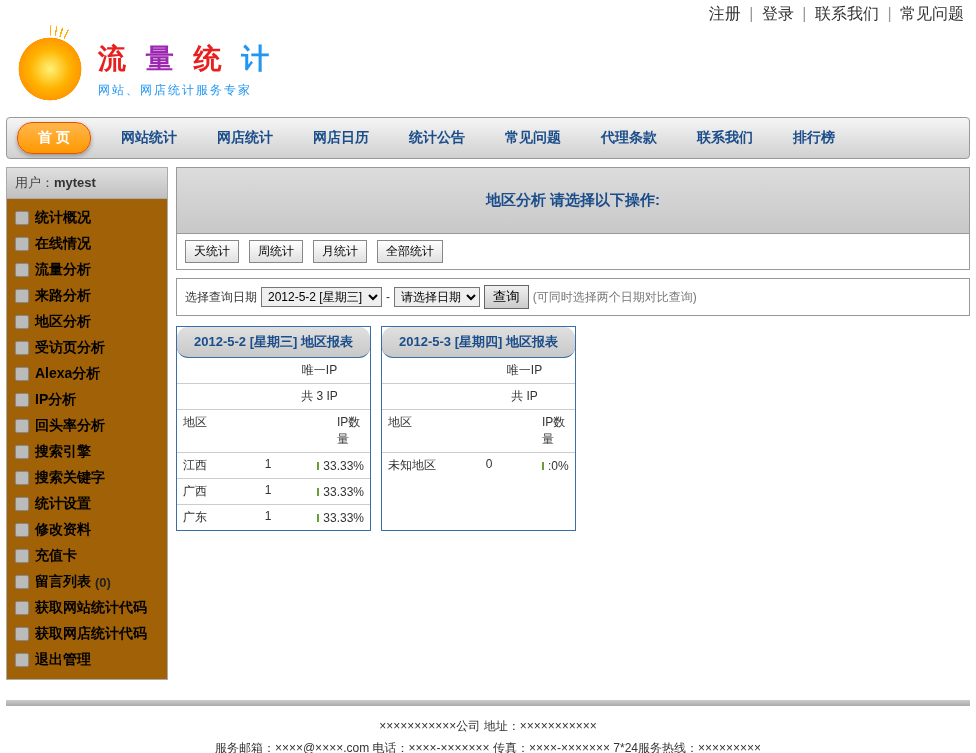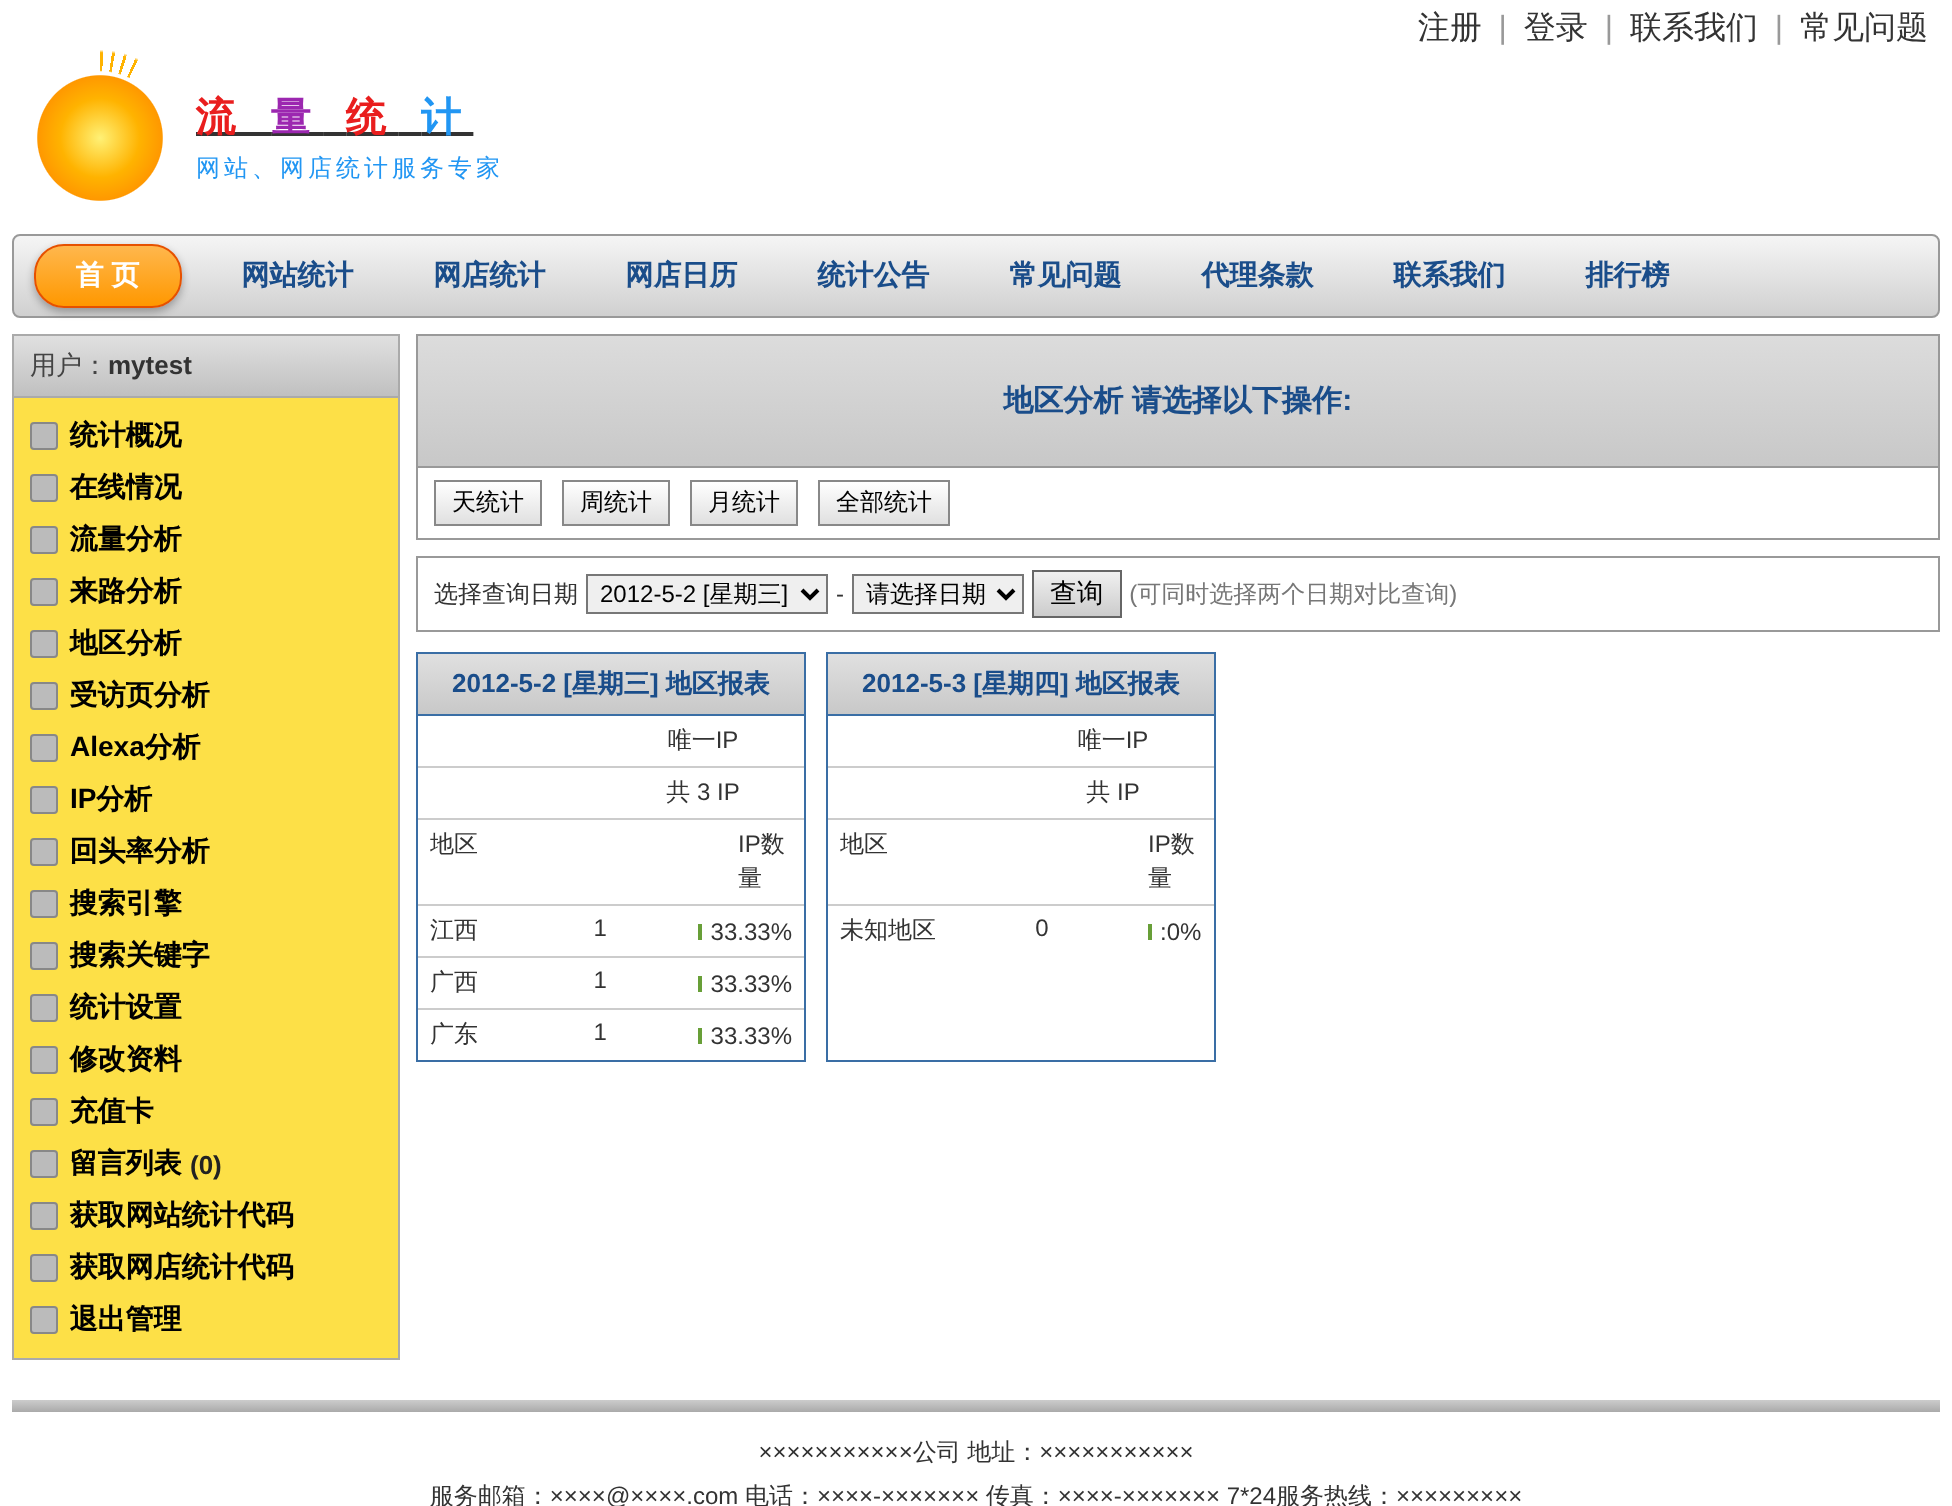--- a/index.html
+++ b/index.html
@@ -24,42 +24,42 @@
     conic-gradient(from 0deg,
       #ffb300 0deg 2deg, transparent 2deg 8deg,
       #ffb300 8deg 10deg, transparent 10deg 16deg,
       #ffb300 16deg 18deg, transparent 18deg 24deg,
       #ffb300 24deg 26deg, transparent 26deg 32deg);
   background-size: 32deg 100%;
   -webkit-mask: radial-gradient(circle at center, transparent 45%, #000 46%, #000 58%, transparent 60%);
   mask: radial-gradient(circle at center, transparent 45%, #000 46%, #000 58%, transparent 60%);
 }
 .logotext { margin-left: 8px; }
-.logotext .big { font-size: 20px; font-weight: bold; letter-spacing: 6px; text-decoration: underline; }
+.logotext .big { font-size: 28px; font-weight: bold; letter-spacing: 6px; }
 .logotext .big .c1 { color: #e91e1e; }
 .logotext .big .c2 { color: #9c27b0; }
 .logotext .big .c3 { color: #e91e1e; }
 .logotext .big .c4 { color: #2196f3; }
 .logotext .sub { font-size: 12px; color: #2196f3; margin-top: 4px; letter-spacing: 2px; }
 
 
 .nav { background: linear-gradient(#f5f5f5, #d0d0d0); border: 1px solid #999; border-radius: 4px; margin: 0 6px; }
 .nav ul { list-style: none; display: flex; align-items: center; }
 .nav li { padding: 0; }
 .nav a { display: block; padding: 10px 20px; font-size: 14px; font-weight: bold; color: #1a4d8a; text-decoration: none; }
 .nav li.active a {
   background: linear-gradient(#ffb74d, #ff9800);
   color: #fff; border: 1px solid #e65100; border-radius: 15px;
   margin: 4px 10px; padding: 6px 20px;
   box-shadow: 0 2px 4px rgba(0,0,0,.3);
 }
 
 
 .bodywrap { display: flex; margin: 8px 6px; gap: 8px; }
-.sidebar { width: 194px; border: 1px solid #aaa; background: #fde047; }
+.sidebar { width: 162px; border: 1px solid #aaa; background: #a16207; }
 .userbar { background: linear-gradient(#e0e0e0, #c0c0c0); padding: 6px 8px; font-size: 13px; color: #444; border-bottom: 1px solid #aaa; }
 .userbar b { color: #333; }
 .menu { list-style: none; padding: 6px 0; }
 .menu li { display: flex; align-items: center; padding: 4px 8px; }
 .menu li a { color: #000; text-decoration: none; font-size: 14px; font-weight: bold; margin-left: 6px; }
 .menu .micon { width: 14px; height: 14px; display: inline-block; background: #bbb; border: 1px solid #888; border-radius: 2px; }
 .menu .cnt { font-size: 13px; font-weight: bold; color: #222; margin-left: 4px; }
 
 .main { flex: 1; }
 .panel { border: 1px solid #999; margin-bottom: 8px; }
@@ -68,21 +68,21 @@
 .subtabs button { font-size: 12px; padding: 2px 8px; border: 1px solid #888; background: linear-gradient(#fff,#e0e0e0); cursor: pointer; }
 
 .querybar { border: 1px solid #999; padding: 6px 8px; margin-bottom: 10px; display: flex; align-items: center; gap: 4px; flex-wrap: wrap; }
 .querybar label { font-size: 12px; }
 .querybar select { font-size: 12px; border: 1px solid #777; padding: 1px 2px; }
 .querybar .hint { color: #777; font-size: 12px; }
 .querybtn { border: 1px solid #666; background: linear-gradient(#f0f0f0,#ccc); padding: 2px 8px; cursor: pointer; }
 
 .reports { display: flex; gap: 10px; }
 .report { border: 1px solid #3a6ea5; width: 195px; }
-.report .rhd { background: linear-gradient(#e0e0e0,#c8c8c8); color: #1a4d8a; font-weight: bold; text-align: center; font-size: 13px; padding: 6px 4px; border-bottom: 1px solid #3a6ea5; }
+.report .rhd { background: linear-gradient(#e0e0e0,#c8c8c8); color: #1a4d8a; font-weight: bold; text-align: center; font-size: 13px; padding: 6px 4px; border-bottom: 1px solid #3a6ea5; border-radius: 11px; }
 .report .rbody { }
 .report .row { display: flex; border-bottom: 1px solid #ccc; font-size: 12px; gap: 32px; }
 .report .row:last-child { border-bottom: none; }
 .report .c-a { width: 60px; padding: 4px 6px; }
 .report .c-b { width: 30px; padding: 4px 0; text-align: center; }
 .report .c-c { flex: 1; padding: 4px 6px; display: flex; align-items: center; }
 .bar { height: 8px; background: #8bc34a; border: 1px solid #689f38; margin-right: 4px; }
 
 
 .footerline { height: 6px; background: linear-gradient(#ccc,#aaa); margin: 20px 6px 10px; }

